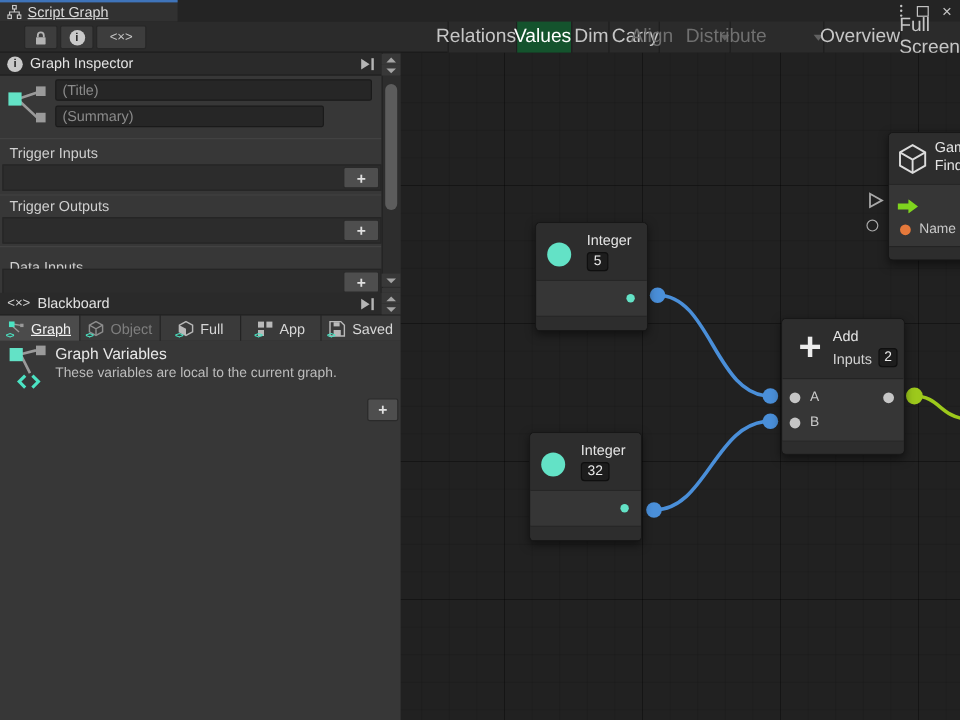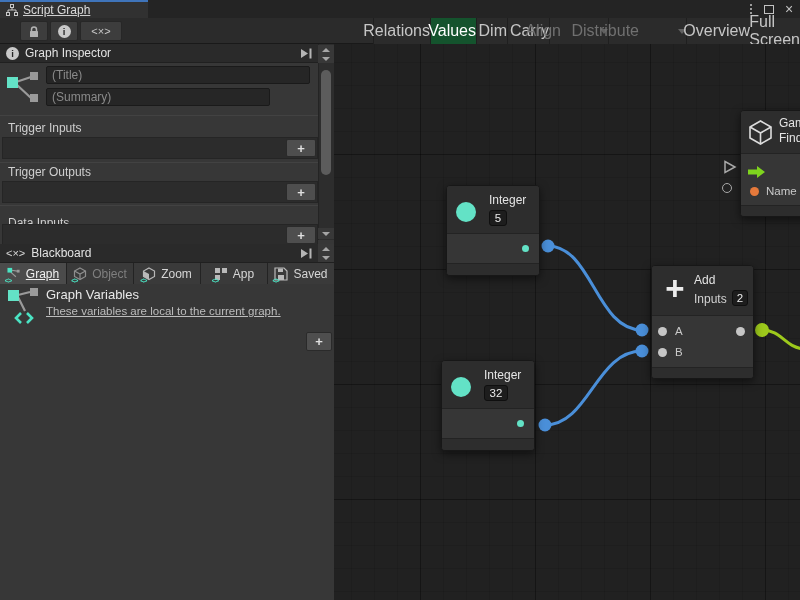--- a/index.html
+++ b/index.html
@@ -61,21 +61,21 @@
 
   
   #bb-tabs { left:0; top:219px; width:334px; height:21px; background:#232323; display:flex; gap:1px; }
   .bb-tab { flex:1; background:#3a3a3a; display:flex; align-items:center; justify-content:center; gap:4px;
     font-size:12px; color:#d6d6d6; }
   .bb-tab.active { background:#4b4b4b; color:#f0f0f0;text-decoration:underline; }
   .bb-tab.disabled { color:#7f7f7f; }
   .tab-ic { position:relative; width:15px; height:14px; flex:none; }
   .tab-ic .ab { position:absolute; left:-2px; bottom:-3px; font-size:7px; font-weight:bold; color:#4be3c3; letter-spacing:-1px; }
   #gv-title { left:46px; top:243px; font-size:13px; color:#e8e8e8; }
-  #gv-desc { left:46px; top:261px; font-size:11.5px; color:#bdbdbd;text-decoration:underline; }
+  #gv-desc { left:46px; top:261px; font-size:11.5px; color:#bdbdbd; }
   #newvar-input { left:2px; top:288px; width:302px; height:19px; text-align:right; background:#2c2c2c; }
   #newvar-plus { left:306px; top:288px; width:26px; height:19px; background:#4e4e4e; border:1px solid #2a2a2a;
     border-radius:2px; color:#e0e0e0; font-weight:bold; font-size:13px; display:flex; align-items:center; justify-content:center; }
 
   
   #graph-area { left:334px; top:44px; width:466px; height:556px; overflow:hidden;
     background-color:#212121;
     background-image:
       linear-gradient(90deg, rgba(0,0,0,.30) 1px, transparent 1px),
       linear-gradient(0deg,  rgba(0,0,0,.30) 1px, transparent 1px),
@@ -260,21 +260,21 @@
         <span>Object</span>
       </div>
       <div class="bb-tab">
         <span class="tab-ic">
           <svg width="14" height="14" viewBox="0 0 14 14">
               <polygon points="7,1 12.5,4 12.5,9.5 7,12.5 1.5,9.5 1.5,4" fill="none" stroke="#b9b9b9" stroke-width="1.2"></polygon>
             <polygon points="1.5,4 7,7 7,12.5 1.5,9.5" fill="#b9b9b9"></polygon>
             </svg>
           <span class="ab">&lt;&gt;</span>
         </span>
-        <span>Zoom</span>
+        <span>Full</span>
       </div>
       <div class="bb-tab">
         <span class="tab-ic">
           <svg width="14" height="14" viewBox="0 0 14 14">
               <rect x="1" y="1" width="5" height="5" fill="#b9b9b9"></rect>
             <rect x="8" y="1" width="5" height="5" fill="#b9b9b9"></rect>
               <rect x="1" y="8" width="5" height="5" fill="#b9b9b9"></rect>
             </svg>
           <span class="ab">&lt;&gt;</span>
         </span>

